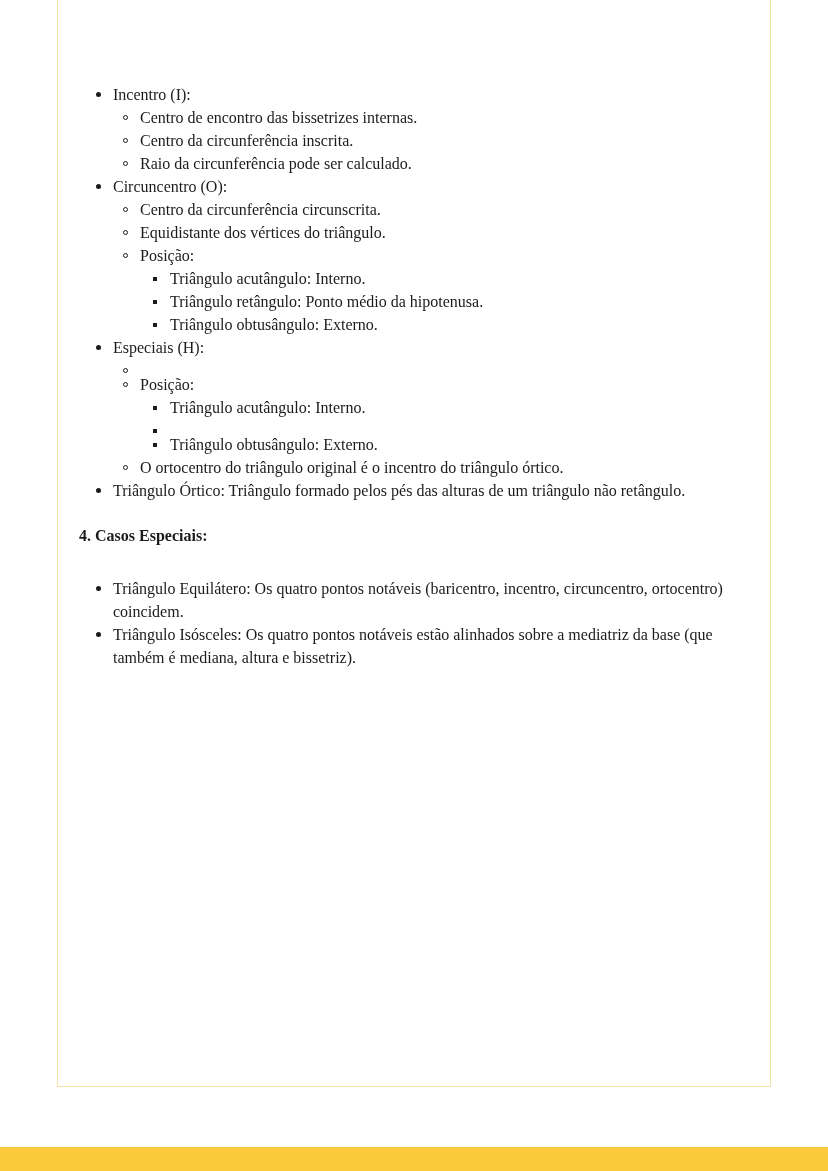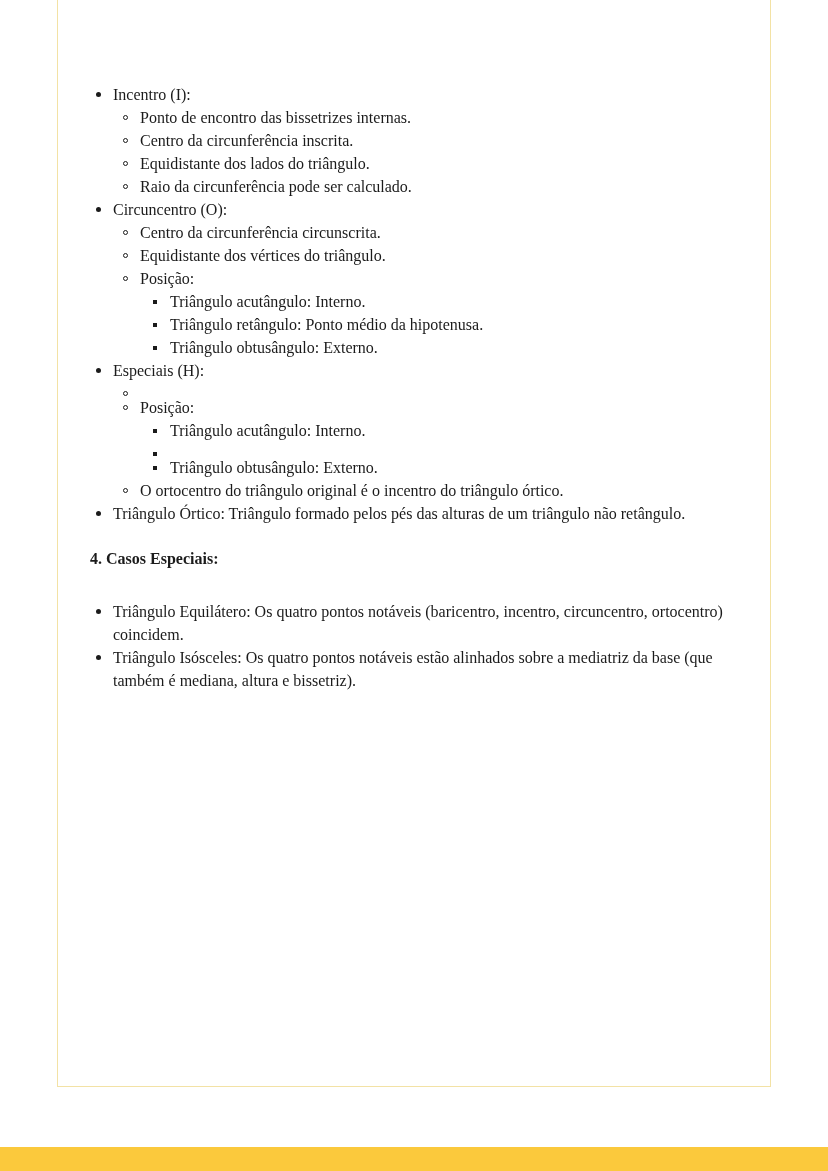--- a/index.html
+++ b/index.html
@@ -41,21 +41,21 @@
   .item.l2 .bullet { margin-left: 65px; }
   .item.l3 .bullet { margin-left: 95px; }
   .dot  { width: 5px; height: 5px; margin-top: 9px; background: var(--text, #1b1b1b); border-radius: 50%; }
   .circ { width: 5px; height: 5px; margin-top: 9px; border: 1px solid var(--text, #1b1b1b); border-radius: 50%; background: transparent; }
   .sq   { width: 4px; height: 4px; margin-top: 10px; background: var(--text, #1b1b1b); }
   .txt  { flex: 1; }
   .heading {
     font-weight: bold;
     font-size: 16px;
     line-height: 23px;
-    margin: 22px 0 30px 32px;
+    margin: 22px 0 30px 21px;
   }
   .bottom-bar {
     position: absolute;
     left: 0; bottom: 0;
     width: 828px; height: 24px;
     background: var(--accent, #fbc93c);
   }
 </style>
 </head>
 <body>
@@ -66,33 +66,27 @@
         <div class="item l1">
           <span class="bullet">
             <span class="dot"></span>
           </span>
           <span class="txt">Incentro (I):</span>
         </div>
         <div class="item l2">
           <span class="bullet">
             <span class="circ"></span>
           </span>
-          <span class="txt">Ponto de encontro das bissetrizes internas.</span>
+          <span class="txt">Centro de encontro das bissetrizes internas.</span>
         </div>
         <div class="item l2">
           <span class="bullet">
             <span class="circ"></span>
           </span>
           <span class="txt">Centro da circunferência inscrita.</span>
-        </div>
-        <div class="item l2">
-          <span class="bullet">
-            <span class="circ"></span>
-          </span>
-          <span class="txt">Equidistante dos lados do triângulo.</span>
         </div>
         <div class="item l2">
           <span class="bullet">
             <span class="circ"></span>
           </span>
           <span class="txt">Raio da circunferência pode ser calculado.</span>
         </div>
         <div class="item l1">
           <span class="bullet">
             <span class="dot"></span>

